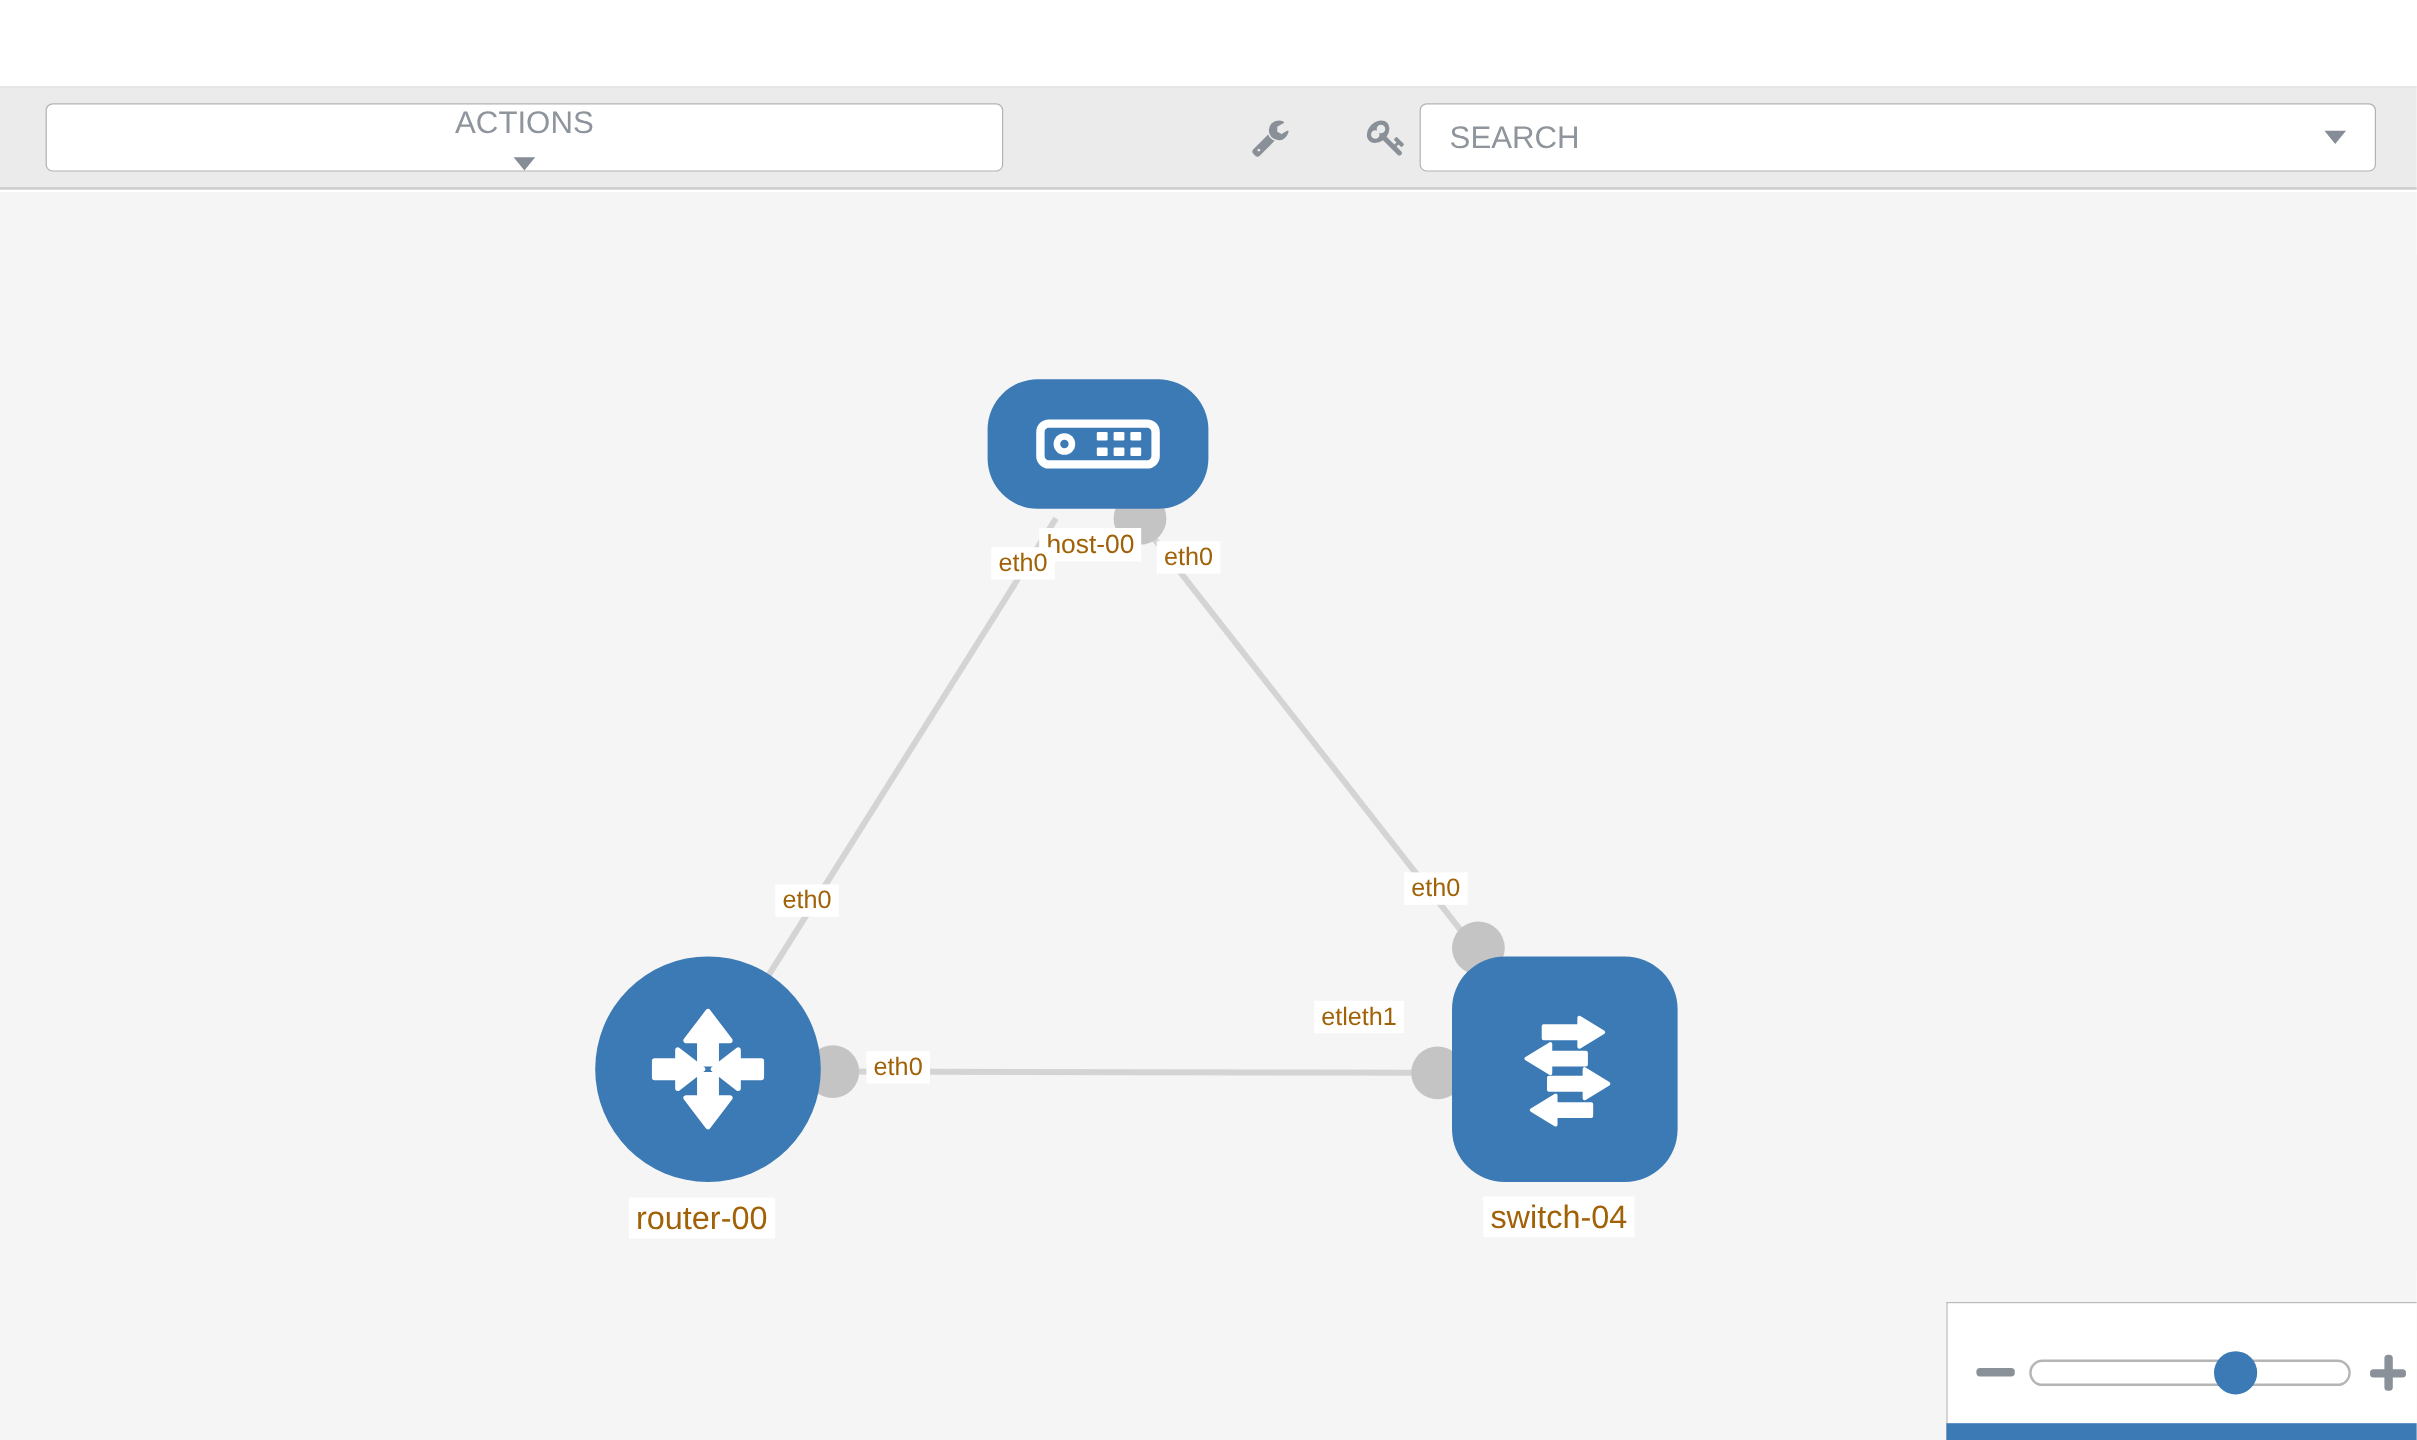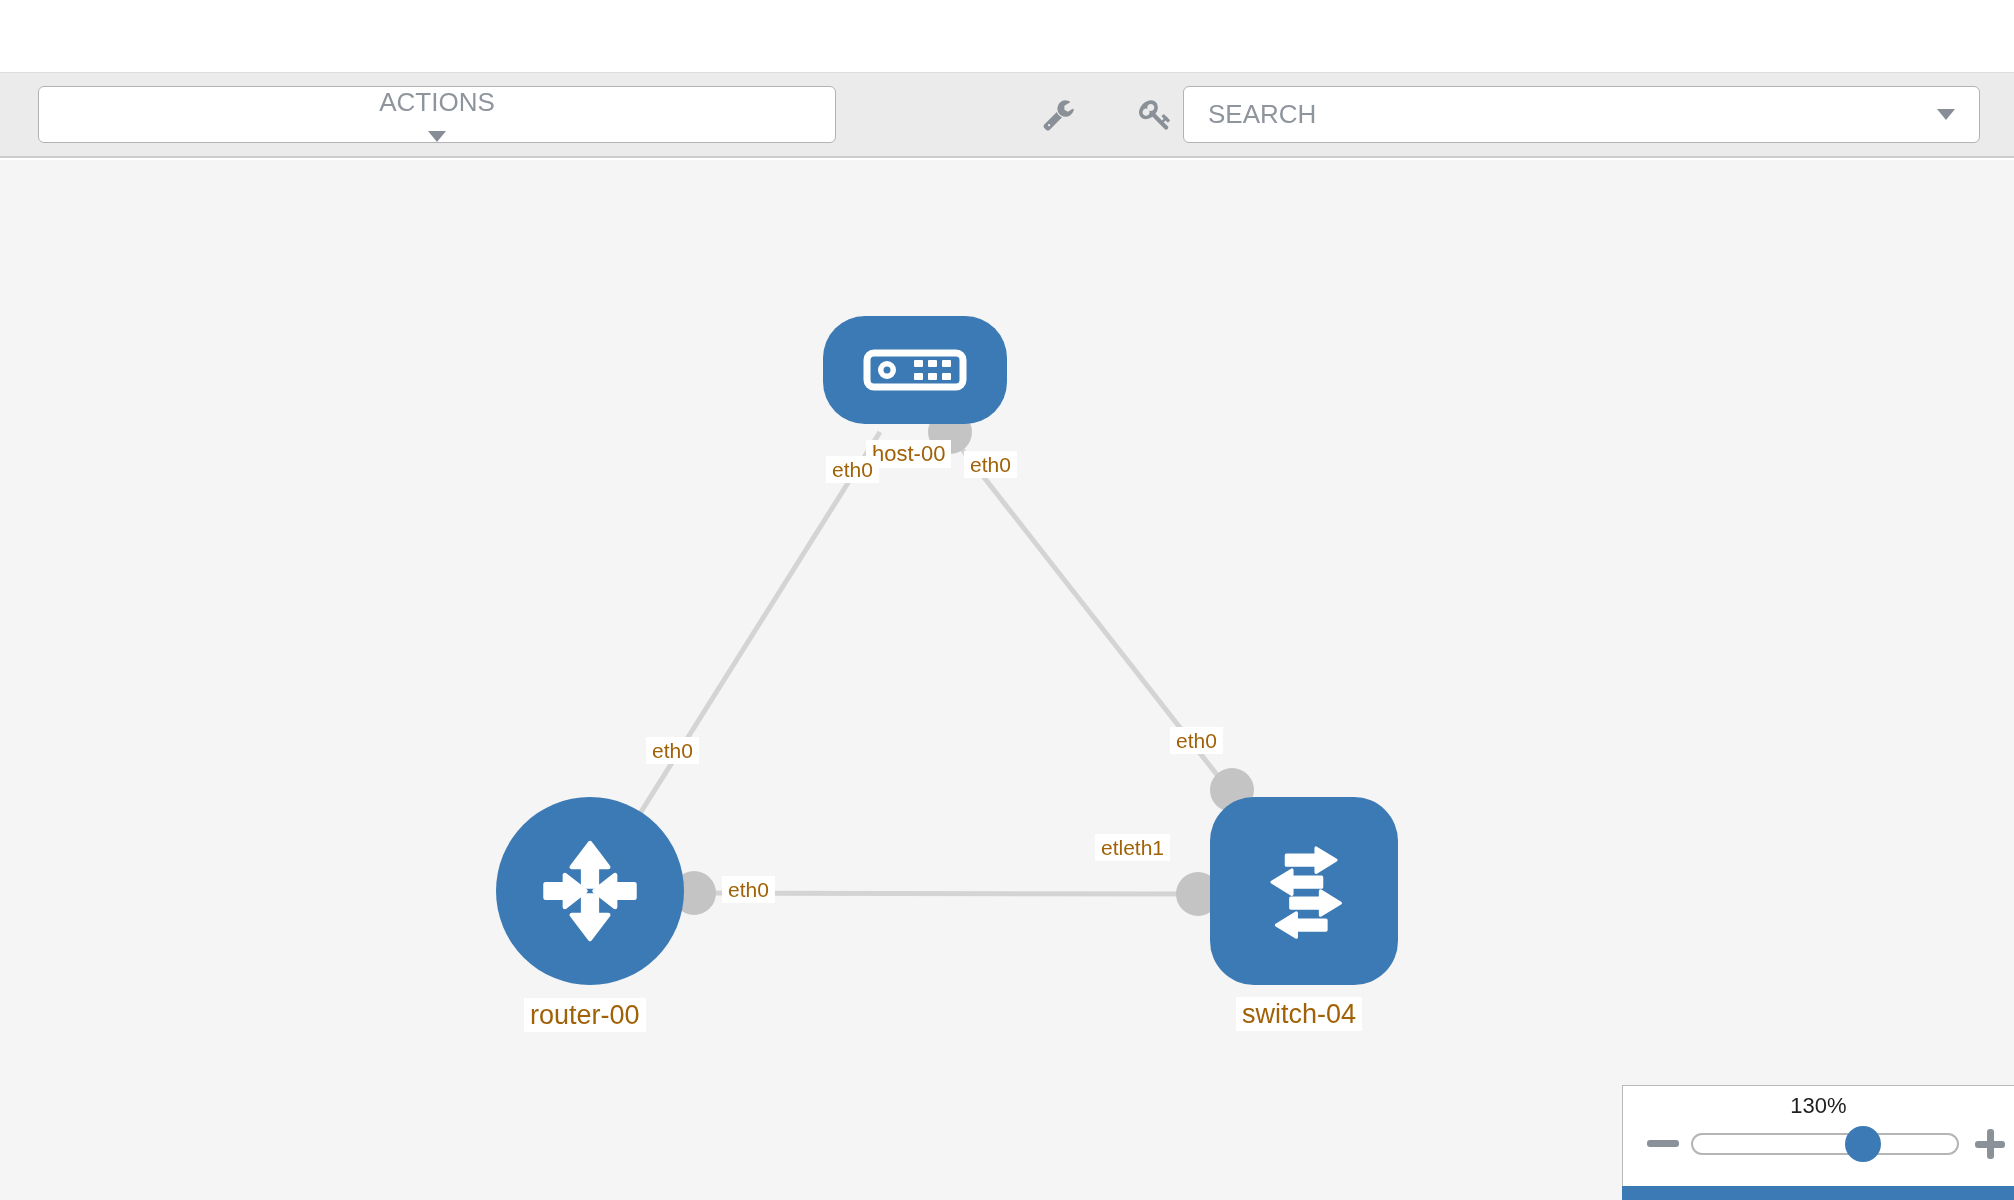--- a/index.html
+++ b/index.html
@@ -140,21 +140,20 @@
 
     <div class="lbl lbl-iface" id="lbl-l1-host">eth0</div>
     <div class="lbl lbl-iface" id="lbl-l1-router">eth0</div>
     <div class="lbl lbl-iface" id="lbl-l2-host">eth0</div>
     <div class="lbl lbl-iface" id="lbl-l2-switch">eth0</div>
     <div class="lbl lbl-iface" id="lbl-l3-router">eth0</div>
     <div class="lbl lbl-iface" id="lbl-l3-switch">etleth1</div>
   </div>
 
   <div class="zoom-panel">
-    <div class="zoom-value">130%</div>
     <div class="zoom-minus"></div>
     <div class="zoom-track"></div>
     <div class="zoom-knob"></div>
     <div class="zoom-plus"></div>
   </div>
 
   <div class="bottom-bar"></div>
 
 </div>
 

